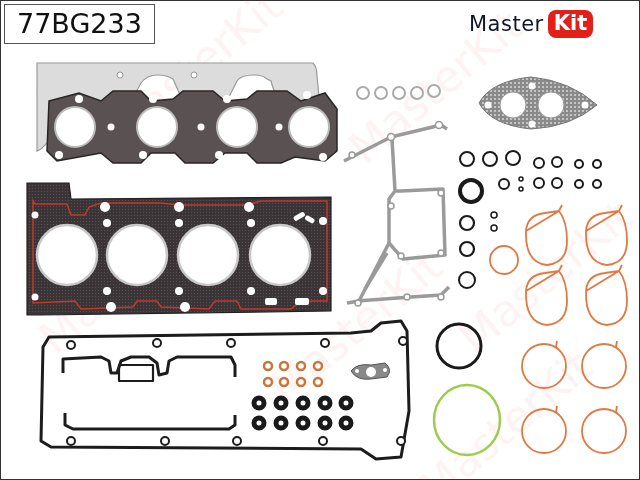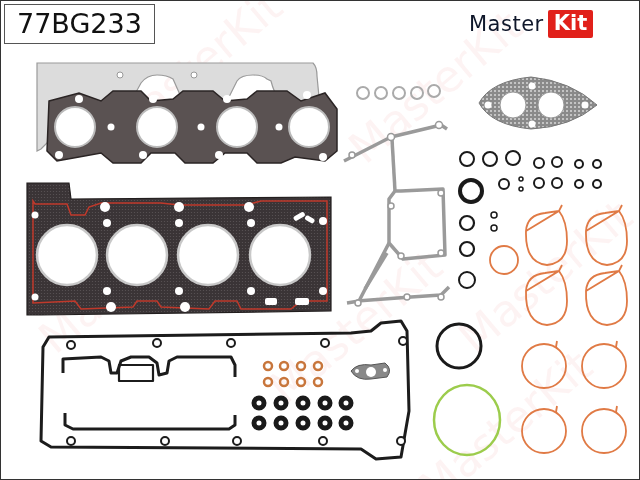--- a/index.html
+++ b/index.html
@@ -3,21 +3,21 @@
 <meta charset="utf-8">
 <style>
   html,body{margin:0;padding:0;background:#fff;}
   body{width:640px;height:480px;overflow:hidden;font-family:"Liberation Sans",sans-serif;}
   .frame{position:relative;width:638px;height:478px;border:1px solid #333;background:#fff;overflow:hidden;}
   .part-code{position:absolute;left:3px;top:3px;height:38px;padding:0 12px;border:1px solid #555;background:#fff;
     font-family:"DejaVu Sans",sans-serif;font-size:27px;line-height:38px;color:#111;letter-spacing:0px;z-index:5;}
   .logo{position:absolute;left:468px;top:8px;height:30px;display:flex;align-items:center;z-index:5;}
   .logo-master{font-family:"DejaVu Sans",sans-serif;font-size:21px;color:#0f172a;letter-spacing:0.5px;margin-right:4px;}
   .logo-kit{background:#e1201a;color:#fff;font-family:"DejaVu Sans",sans-serif;font-weight:bold;font-size:21px;
-    padding:1px 6px 3px 6px;border-radius:2px;}
+    padding:1px 6px 3px 6px;border-radius:8px;}
   svg.scene{position:absolute;left:0;top:0;}
   .wm{position:absolute;font-family:"DejaVu Sans",sans-serif;font-size:44px;color:rgba(225,90,80,0.07);
     transform:rotate(-40deg);white-space:nowrap;pointer-events:none;}
 </style>
 </head>
 <body>
 
 <div class="frame">
 
   <div class="wm" style="left:90px;top:40px;">MasterKit</div>

